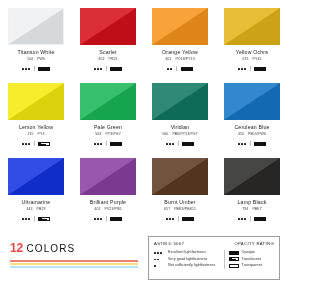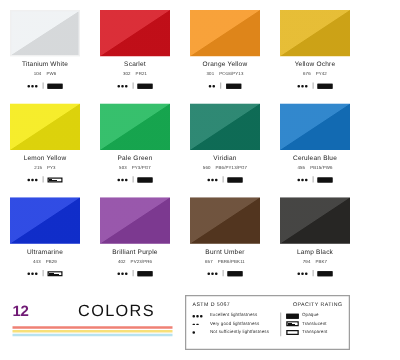--- a/index.html
+++ b/index.html
@@ -108,30 +108,29 @@
     width: 128px;
   }
   .count-line {
     display: flex;
     align-items: baseline;
     gap: 3.5px;
   }
   .count-num {
     font-size: 12px;
     font-weight: bold;
-    color: #701a75;
+    color: #ef4444;
     line-height: 1;
     letter-spacing: -0.2px;
   }
   .count-word {
-    font-size: 13px;
+    font-size: 10px;
     color: #111;
     letter-spacing: 1.1px;
     line-height: 1;
-    margin-left: 36px;
   }
   .rules {
     margin-top: 6px;
     width: 128px;
   }
   .rule { height: 1.7px; width: 100%; margin-bottom: 1.5px; }
 
   .legend {
     position: absolute;
     left: 148px; top: 8px;

